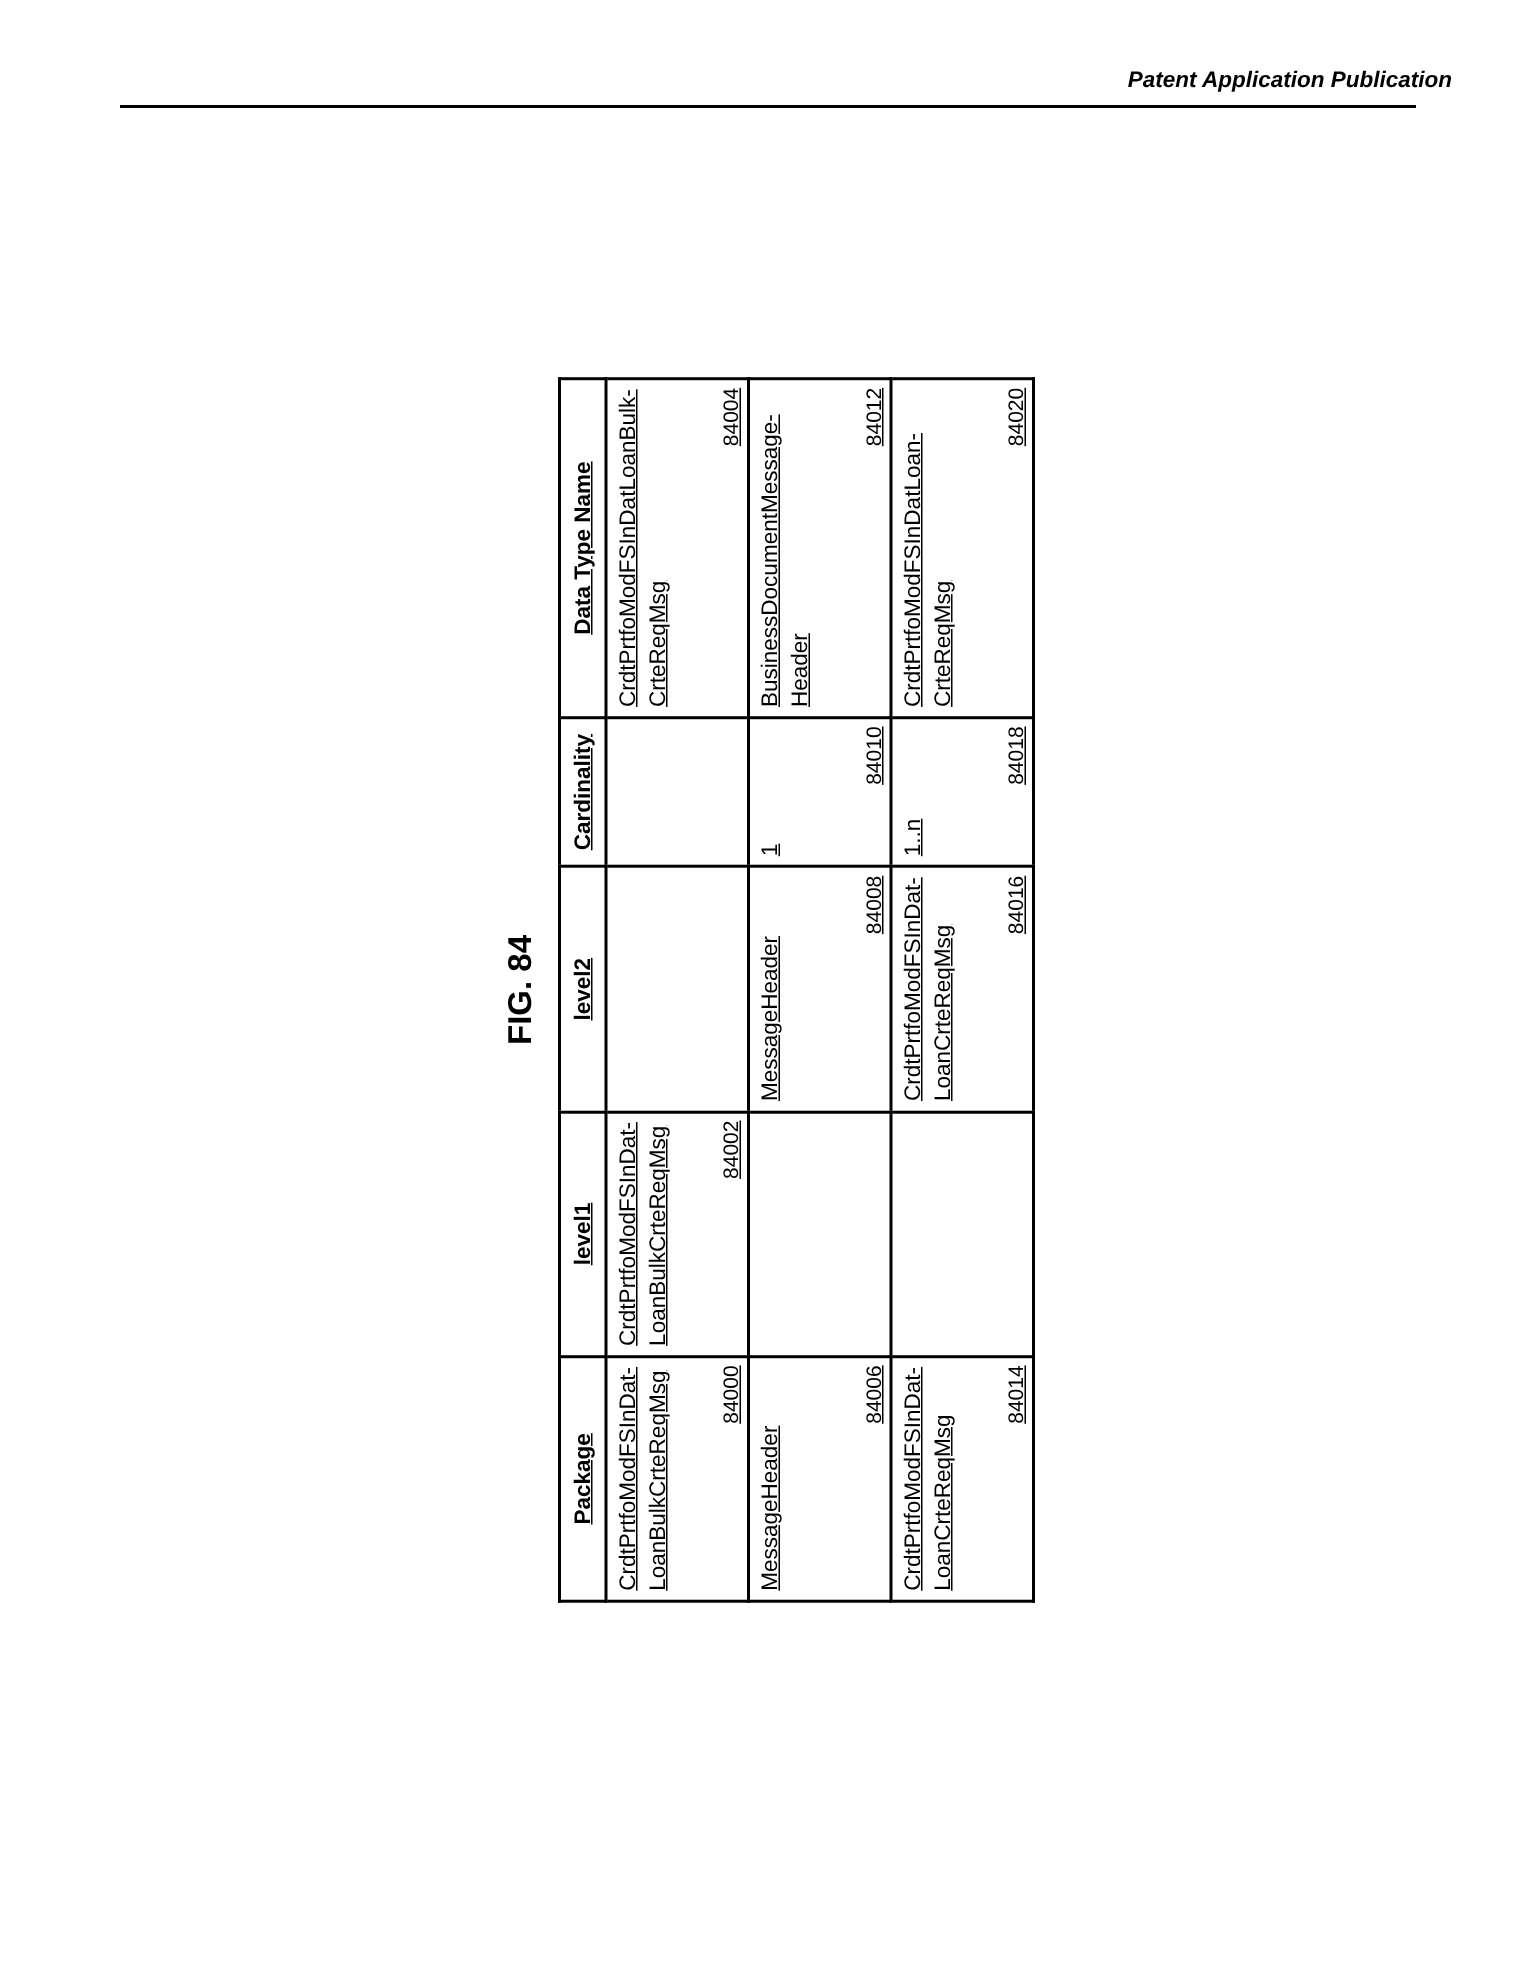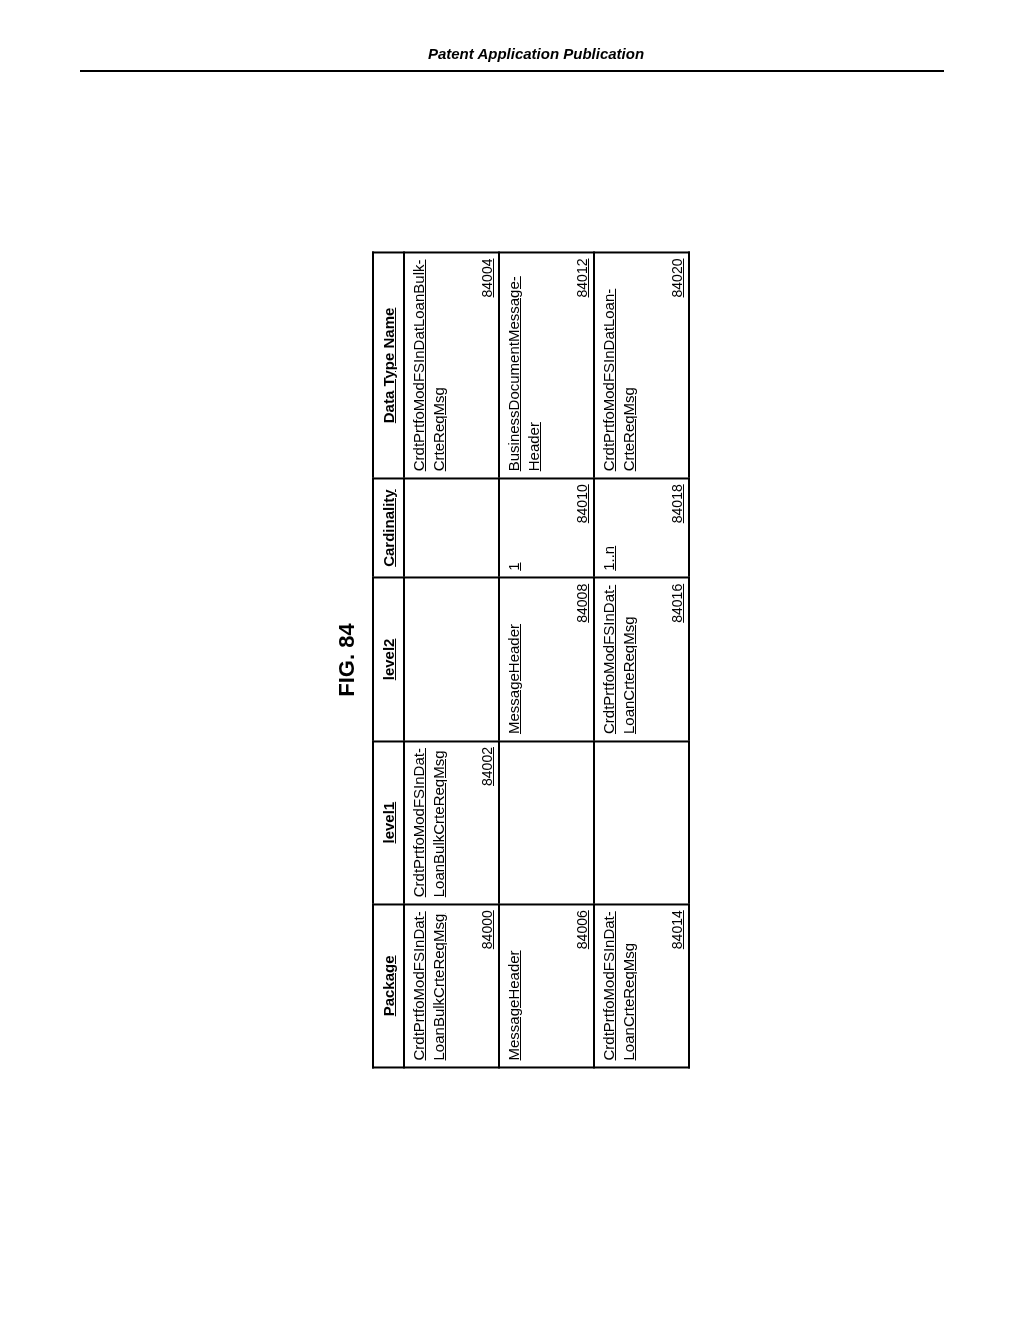--- a/index.html
+++ b/index.html
@@ -9,22 +9,22 @@
     }
     body {
       width: 1024px;
       height: 1320px;
       background: white;
       font-family: Arial, Helvetica, sans-serif;
       position: relative;
     }
     .header {
       display: flex;
-      justify-content: center;
-      padding: 45px 42px 8px 90px;
+      justify-content: flex-end;
+      padding: 45px 56px 8px 90px;
       font-size: 15px;
       font-weight: bold;
     }
     .header-left {
       font-style: italic;
     }
     .header-right {
       display: flex;
       gap: 18px;
     }

